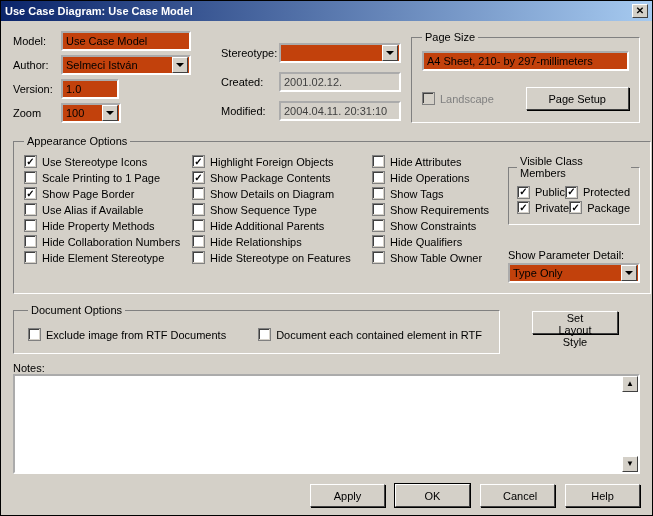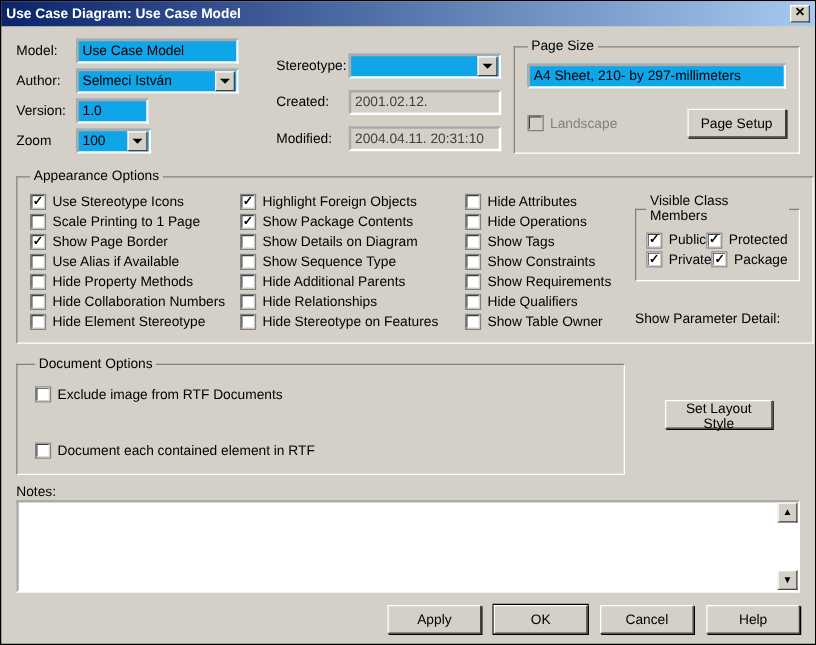--- a/index.html
+++ b/index.html
@@ -67,21 +67,21 @@
     align-items: center;
     margin-left: 20px;
   }
   label.f-label { color: #000; }
   input.text, .combo, .combo-small {
     font-family: inherit;
     font-size: 11px;
     height: 20px;
     padding: 1px 3px;
     border: 2px inset #fff;
-    background: #0ea5e9;
+    background: #c2410c;
   }
   input.text { width: 100%; }
   .combo { position: relative; width: 100%; display: flex; align-items: center; }
   .combo span { flex: 1; white-space: nowrap; overflow: hidden; }
   .combo .arrow, .combo-small .arrow {
     width: 16px;
     height: 16px;
     background: #d4d0c8;
     border: 1px solid #fff;
     border-right-color: #404040;
@@ -140,21 +140,21 @@
     content: "✓";
     font-weight: bold;
     color: #000;
   }
   .checkbox.disabled { color: #808080; }
 
   .btn {
     font-family: inherit;
     font-size: 11px;
     height: 23px;
-    padding: 0 10px;
+    padding: 0 22px;
     background: #d4d0c8;
     border: 1px solid #404040;
     border-top-color: #fff;
     border-left-color: #fff;
     box-shadow: 1px 1px 0 #000;
     cursor: default;
   }
   .btn.default {
     box-shadow: 0 0 0 1px #000, 1px 1px 0 #000;
   }
@@ -181,21 +181,21 @@
   .document-row {
     display: flex;
     align-items: center;
     gap: 10px;
     margin-top: 10px;
   }
   .doc-fieldset {
     flex: 1;
     padding: 12px 14px;
   }
-  .doc-fieldset .inner { display: flex; gap: 32px; flex-direction: column; }
+  .doc-fieldset .inner { display: flex; gap: 32px; }
   .set-layout-wrap { width: 130px; text-align: center; }
 
   .notes-area {
     margin-top: 8px;
     display: flex;
     flex-direction: column;
     flex: 1;
   }
   .notes-area textarea {
     flex: 1;
@@ -365,25 +365,25 @@
             <span class="checkbox">
               <span class="cb"></span>
               <span>Hide Operations</span>
             </span>
             <span class="checkbox">
               <span class="cb"></span>
               <span>Show Tags</span>
             </span>
             <span class="checkbox">
               <span class="cb"></span>
+              <span>Show Requirements</span>
+            </span>
+            <span class="checkbox">
+              <span class="cb"></span>
               <span>Show Constraints</span>
-            </span>
-            <span class="checkbox">
-              <span class="cb"></span>
-              <span>Show Requirements</span>
             </span>
             <span class="checkbox">
               <span class="cb"></span>
               <span>Hide Qualifiers</span>
             </span>
             <span class="checkbox">
               <span class="cb"></span>
               <span>Show Table Owner</span>
             </span>
           </div>
@@ -398,20 +398,24 @@
                   <span>Protected</span>
                 </span><span class="checkbox">
                   <span class="cb checked"></span>
                   <span>Private</span>
                 </span><span class="checkbox">
                   <span class="cb checked"></span>
                   <span>Package</span>
                 </span></div>
           </fieldset>
           <label class="spd-label">Show Parameter Detail:</label>
+          <div class="combo">
+            <span>Type Only</span>
+            <div class="arrow"></div>
+          </div>
         </div>
       </div>
     </fieldset>
 
     <div class="document-row">
       <fieldset class="doc-fieldset">
         <legend>Document Options</legend>
         <div class="inner">
           <span class="checkbox">
             <span class="cb"></span>

